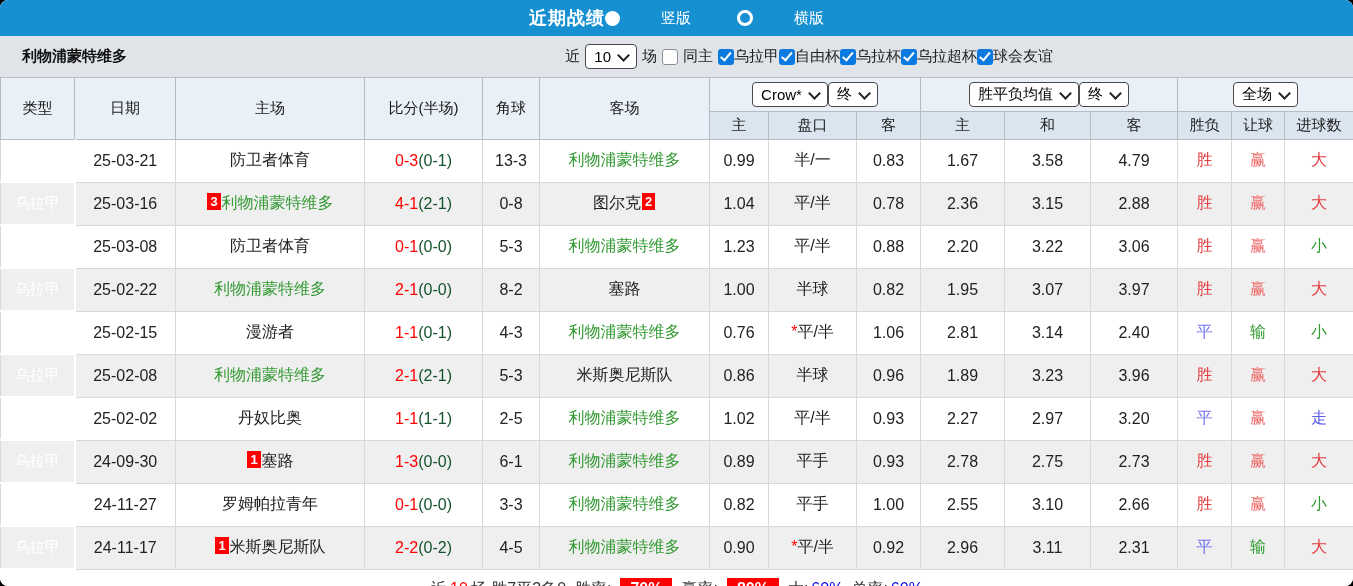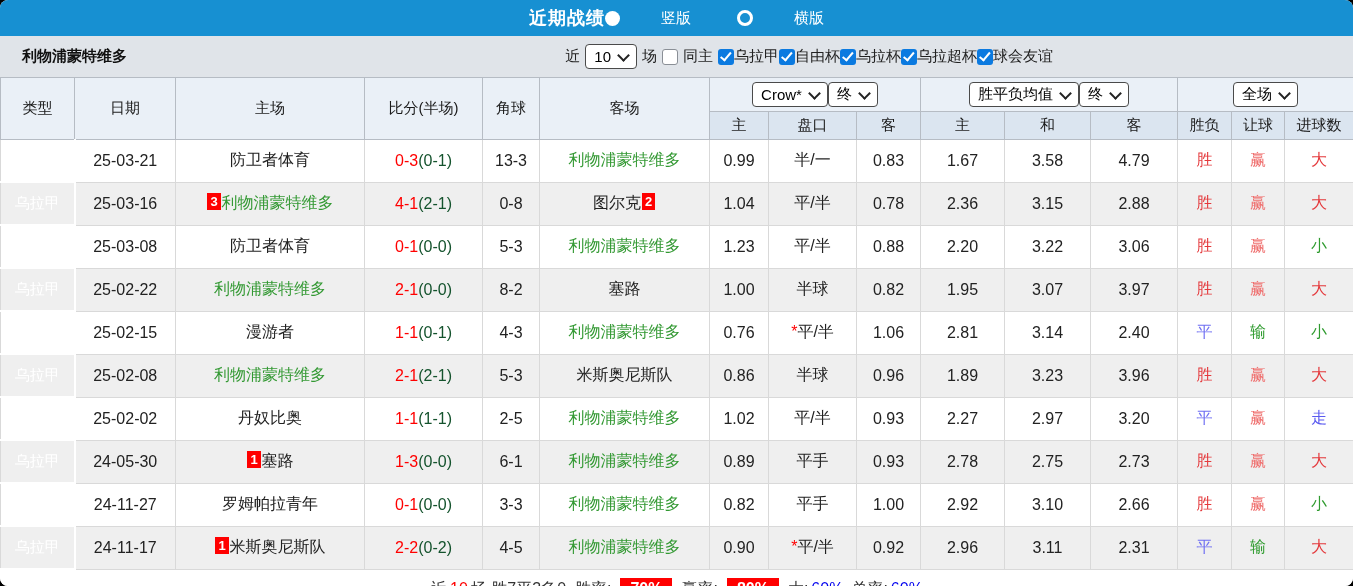--- a/index.html
+++ b/index.html
@@ -285,21 +285,21 @@
           <td class="cream">0.93</td>
           <td class="blue">2.27</td>
           <td class="blue">2.97</td>
           <td class="blue">3.20</td>
           <td class="c-draw">平</td>
           <td class="c-letwin">赢</td>
           <td class="c-even">走</td>
         </tr>
         <tr class="row-even">
           <td class="league">乌拉甲</td>
-          <td>24-05-30</td>
+          <td>24-09-30</td>
           <td><span class="badge">1</span><span>塞路</span></td>
           <td><span class="ft">1-3</span><span class="ht">(0-0)</span></td>
           <td>6-1</td>
           <td><span class="self">利物浦蒙特维多</span></td>
           <td class="cream">0.89</td>
           <td class="cream"><span>平手</span></td>
           <td class="cream">0.93</td>
           <td class="blue">2.78</td>
           <td class="blue">2.75</td>
           <td class="blue">2.73</td>
@@ -310,21 +310,21 @@
         <tr class="row-odd">
           <td class="league">乌拉甲</td>
           <td>24-11-27</td>
           <td><span>罗姆帕拉青年</span></td>
           <td><span class="ft">0-1</span><span class="ht">(0-0)</span></td>
           <td>3-3</td>
           <td><span class="self">利物浦蒙特维多</span></td>
           <td class="cream">0.82</td>
           <td class="cream"><span>平手</span></td>
           <td class="cream">1.00</td>
-          <td class="blue">2.92</td>
+          <td class="blue">2.55</td>
           <td class="blue">3.10</td>
           <td class="blue">2.66</td>
           <td class="c-win">胜</td>
           <td class="c-letwin">赢</td>
           <td class="c-small">小</td>
         </tr>
         <tr class="row-even">
           <td class="league">乌拉甲</td>
           <td>24-11-17</td>
           <td><span class="badge">1</span><span>米斯奥尼斯队</span></td>

